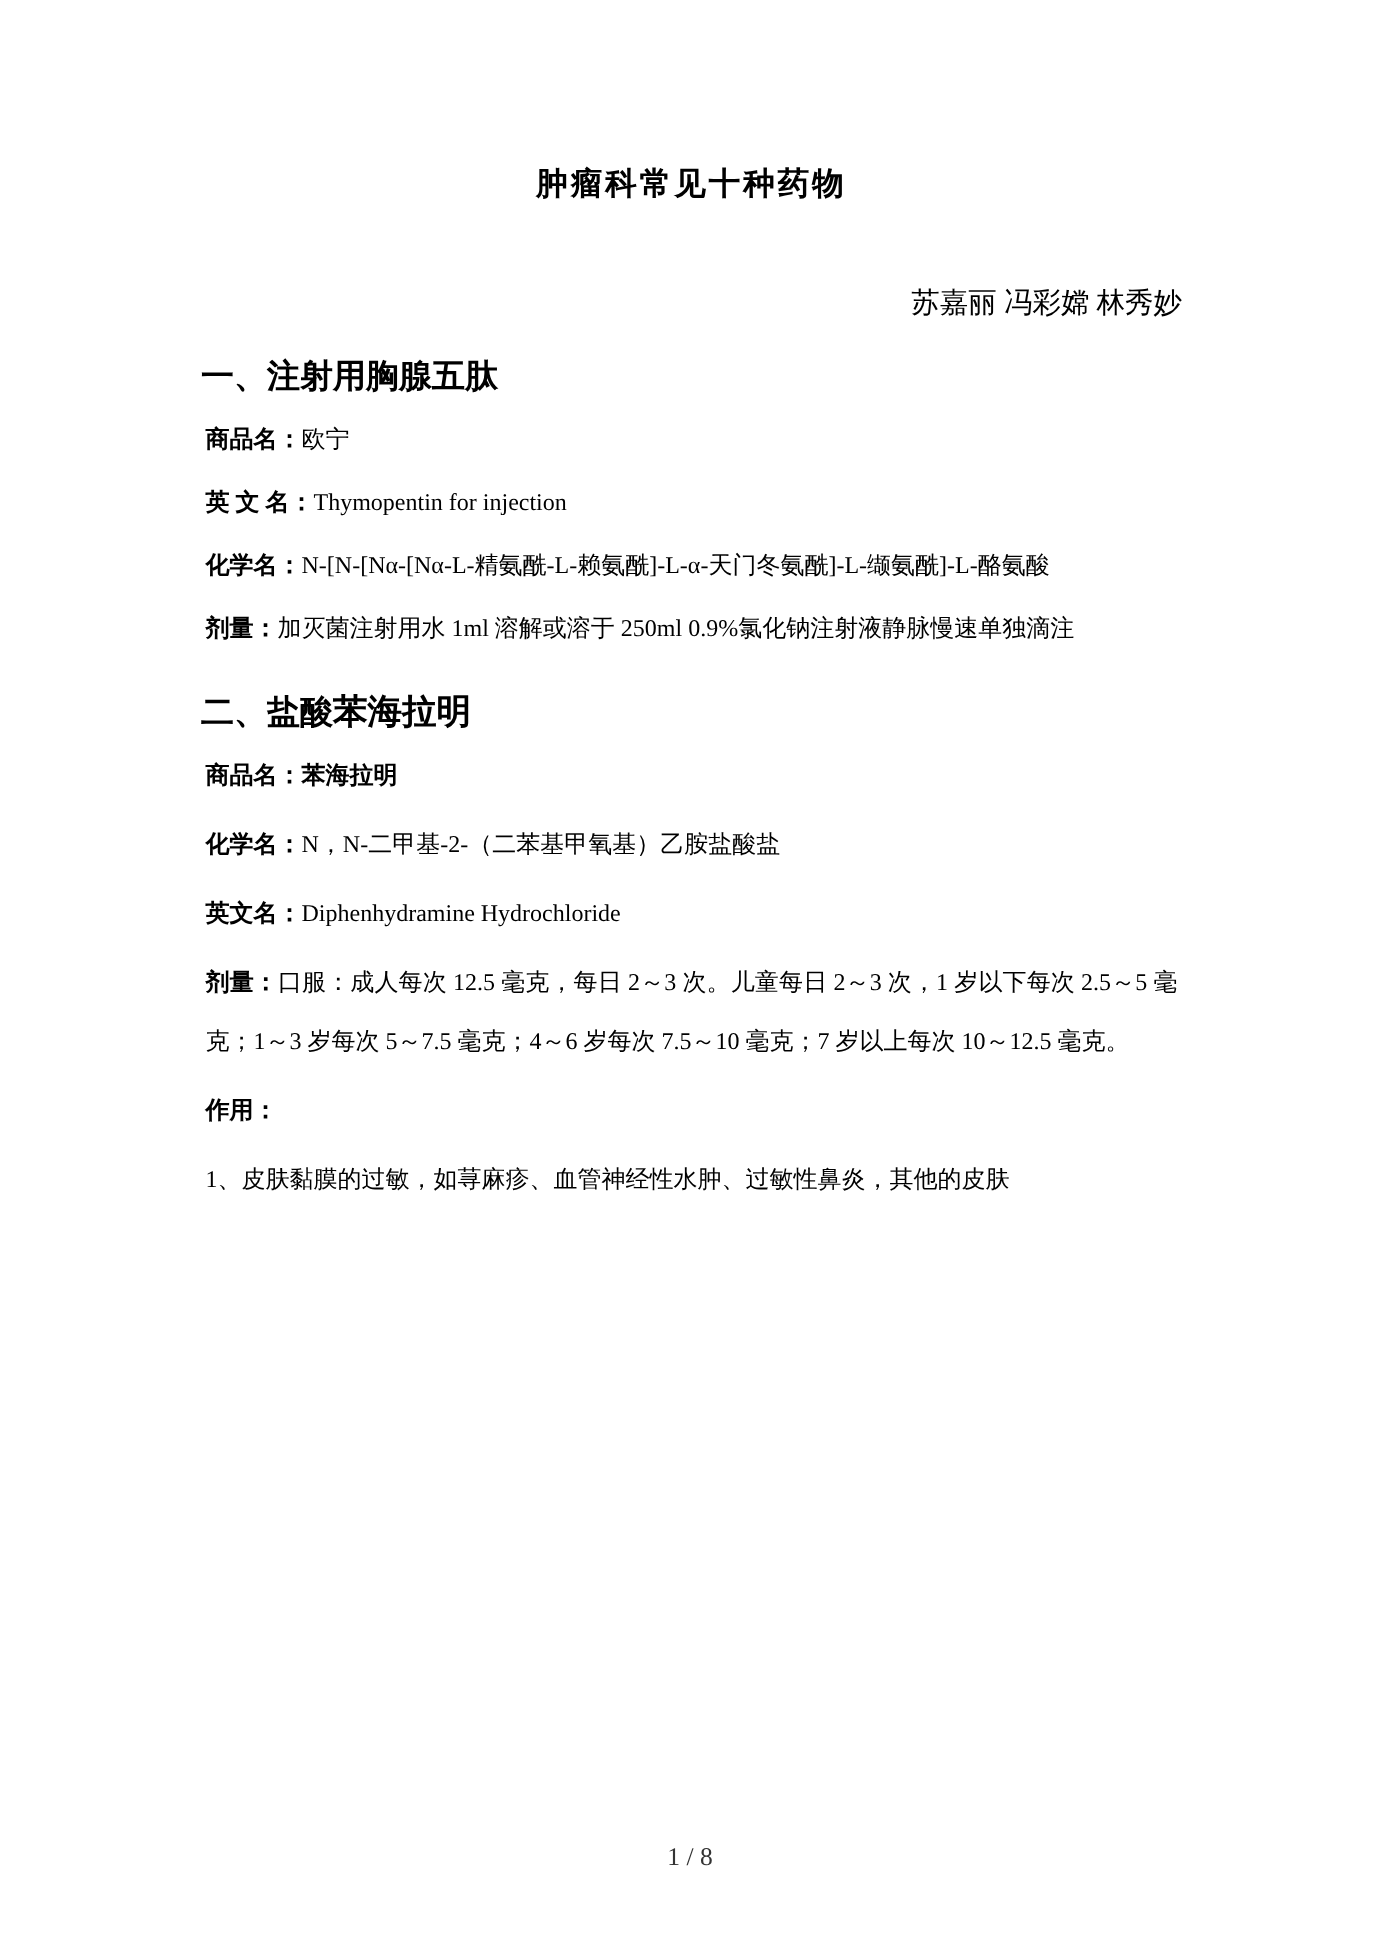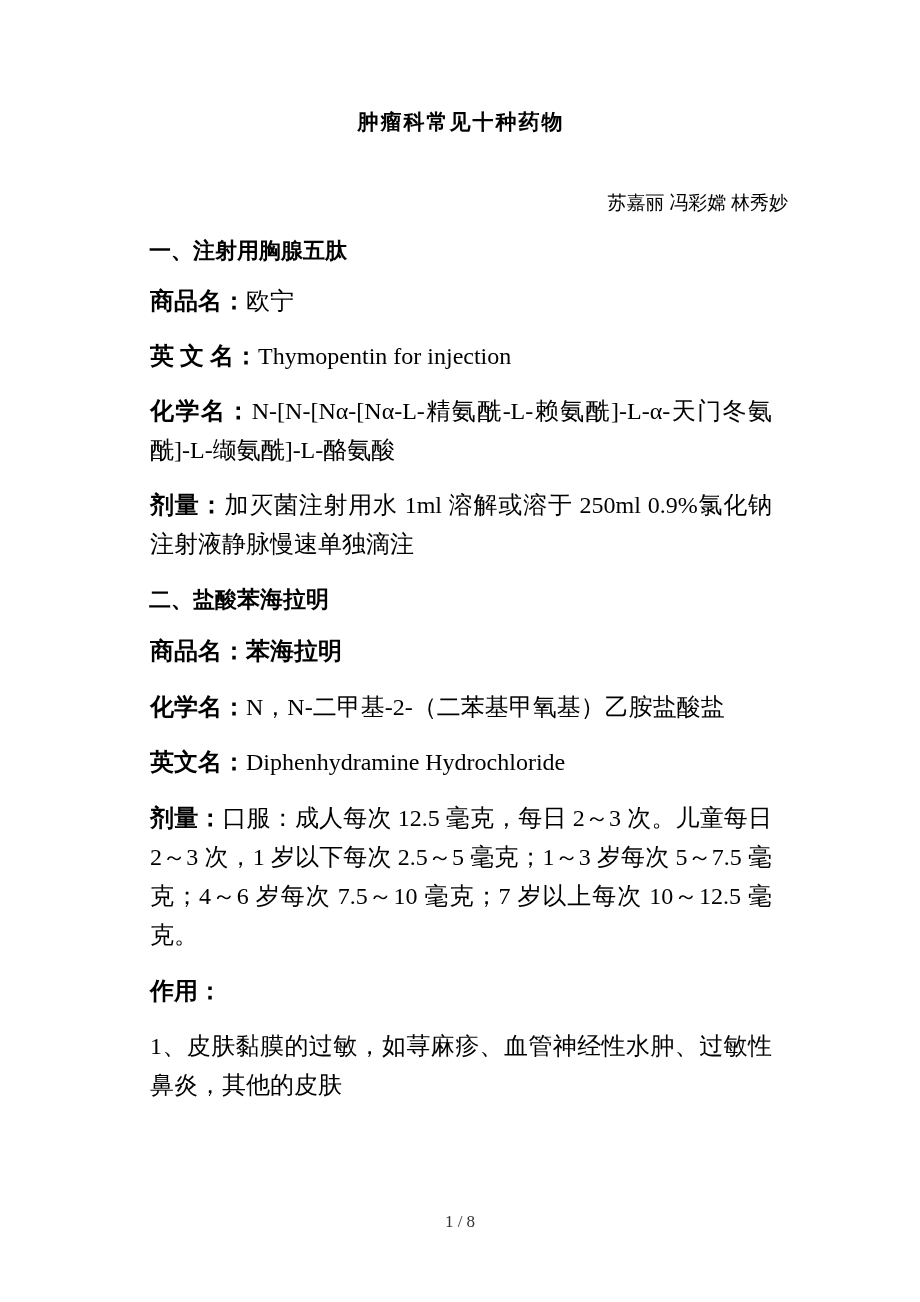--- a/index.html
+++ b/index.html
@@ -33,30 +33,30 @@
   .authors {
     text-align: right;
     font-size: 19px;
     line-height: 26px;
     margin-top: 46px;
   }
   .sec-heading {
     font-size: 22px;
     font-weight: bold;
     line-height: 30px;
-    margin: 20px 0 8px 15px;
+    margin: 20px 0 8px 0;
   }
   .sec-heading .hei-part {
     font-family: "Liberation Sans", "DejaVu Sans", sans-serif;
     font-size: 23px;
   }
   p.field {
-    font-size: 24px;
+    font-size: 16px;
     line-height: 39px;
-    margin: 16px;
+    margin: 3px;
     text-align: justify;
   }
   .label-song {
     font-weight: bold;
   }
   .label-hei {
     font-family: "Liberation Sans", "DejaVu Sans", sans-serif;
     font-weight: bold;
   }
   .value-hei {
@@ -65,21 +65,21 @@
   }
   .gap-before {
     margin-top: 32px;
   }
   .sec2 p.field {
     margin-bottom: 7px;
   }
   .footer {
     position: absolute;
     left: 0;
-    bottom: 70px;
+    bottom: 54px;
     width: 100%;
     text-align: center;
     font-size: 17px;
     color: #333333;
   }
 </style>
 </head>
 <body>
 
 <div class="page">

